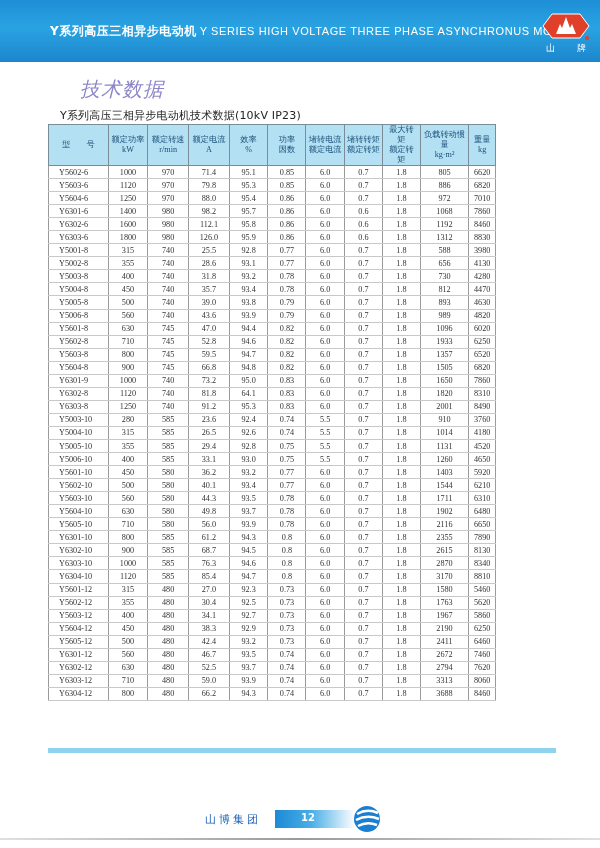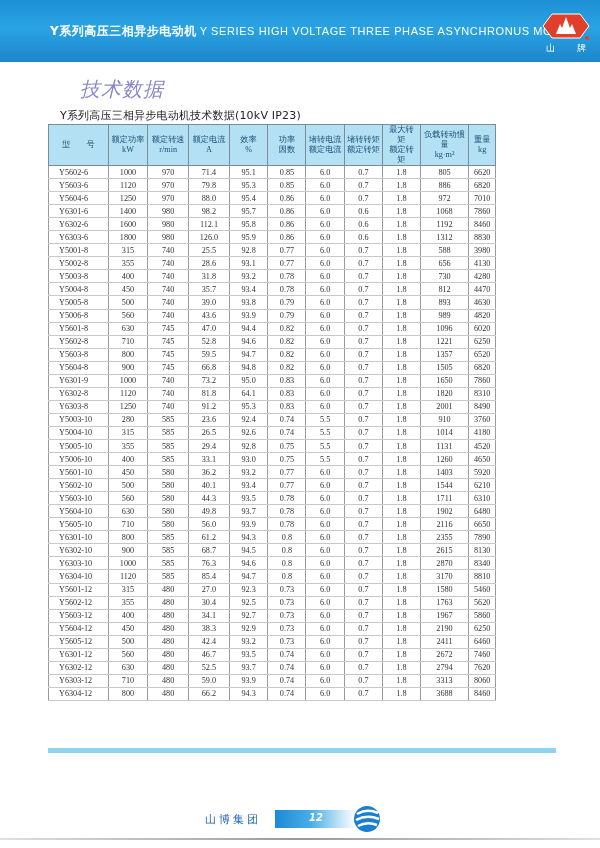--- a/index.html
+++ b/index.html
@@ -17,21 +17,21 @@
   table.spec { position:absolute; left:48px; top:124px; width:448px; border-collapse:collapse; font-family:Liberation Serif, serif; font-size:8.2px; color:#333; }
   table.spec th { background:#b3e0f2; color:#1b4f7a; font-weight:normal; font-size:8.2px; line-height:10px; height:24px; border:1px solid #7a8c98; padding:0 2px; }
   table.spec td { height:12.05px; line-height:11px; padding:0; text-align:center; border-left:1px solid #9a9a9a; border-right:1px solid #9a9a9a; border-bottom:1px solid #c8c8c8; white-space:nowrap; }
   table.spec tr.group-start td { border-top:1.5px solid #222; }
   table.spec td.model { text-align:left; padding-left:10px; }
   .table-bottom { position:absolute; left:48px; top:748px; width:508px; height:5px; background:#8fd3ee; }
   .footer { position:absolute; left:0; top:800px; width:600px; height:48px; }
   .footer-brand { position:absolute; left:205px; top:12px; font-size:11px; color:#1e64b4; letter-spacing:3px; }
   .footer-page { position:absolute; left:275px; top:10px; width:80px; height:18px;
     background:linear-gradient(90deg,#1c8ad6 0%,#48aee6 45%,#ffffff 100%); }
-  .footer-page span { position:absolute; left:34px; top:2px; color:#fff; font-size:10px; font-style:italic; font-weight:bold;text-align:right; }
+  .footer-page span { position:absolute; left:26px; top:2px; color:#fff; font-size:10px; font-weight:bold;text-align:right; }
   .footer-swirl { position:absolute; left:352px; top:4px; width:30px; height:30px; }
   .footer-line { position:absolute; left:0; top:38px; width:600px; height:2px; background:linear-gradient(90deg,#e0e0e0,#9a9a9a,#e0e0e0); }
 </style>
 </head>
 <body>
 
 <div class="banner">
   <div class="banner-title">
     <span class="cn">Y系列高压三相异步电动机</span><span class="en">Y SERIES HIGH VOLTAGE THREE PHASE ASYNCHRONUS MOTORS</span>
   </div>
@@ -285,21 +285,21 @@
       <tr>
         <td class="model">Y5602-8</td>
         <td>710</td>
         <td>745</td>
         <td>52.8</td>
         <td>94.6</td>
         <td>0.82</td>
         <td>6.0</td>
         <td>0.7</td>
         <td>1.8</td>
-        <td>1221</td>
+        <td>1933</td>
         <td>6250</td>
       </tr>
       <tr>
         <td class="model">Y5603-8</td>
         <td>800</td>
         <td>745</td>
         <td>59.5</td>
         <td>94.7</td>
         <td>0.82</td>
         <td>6.0</td>

